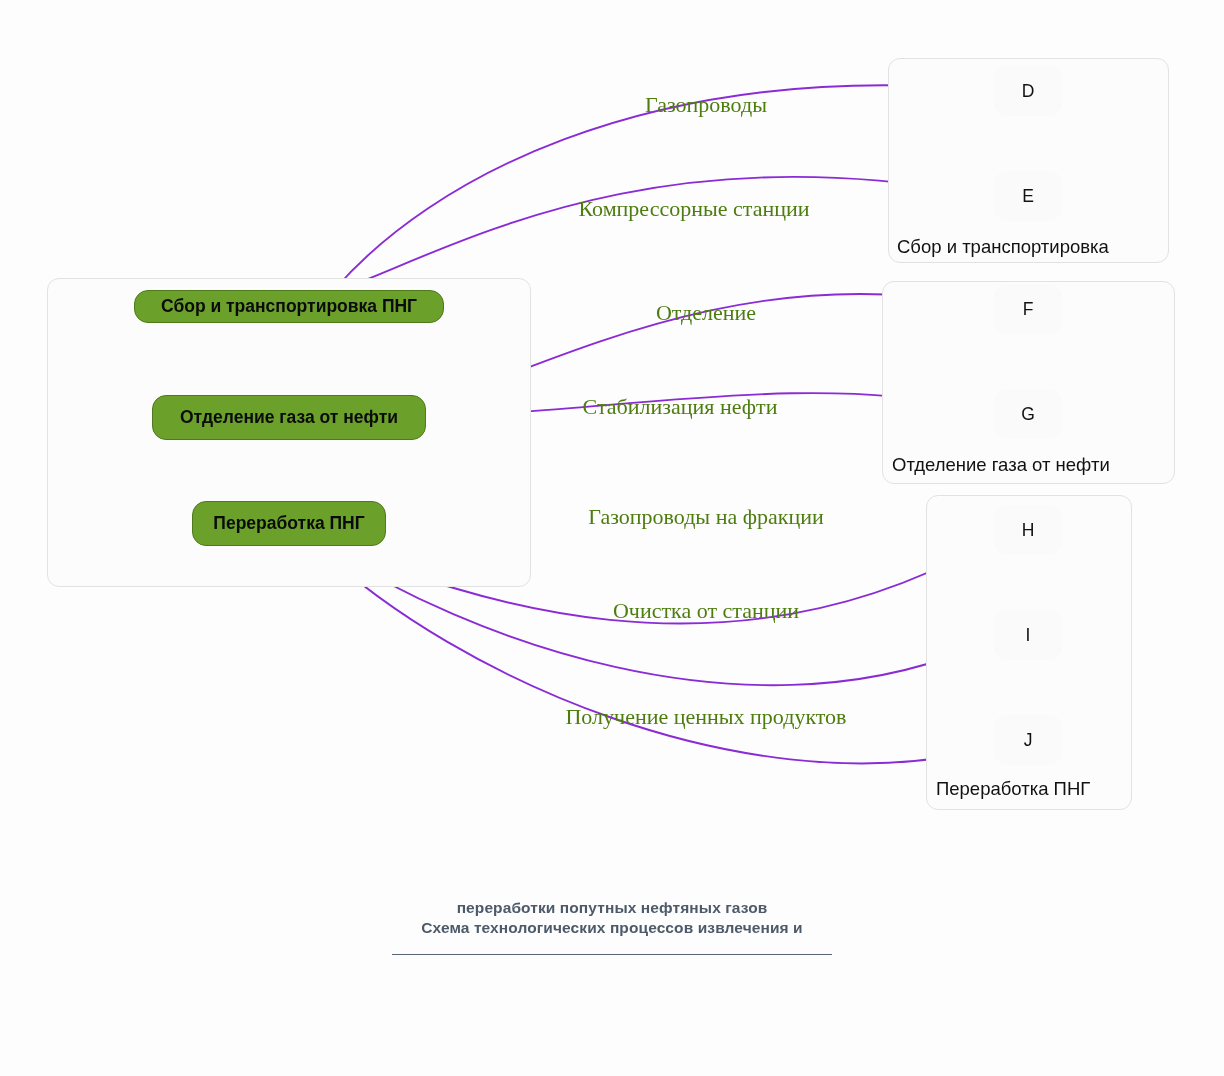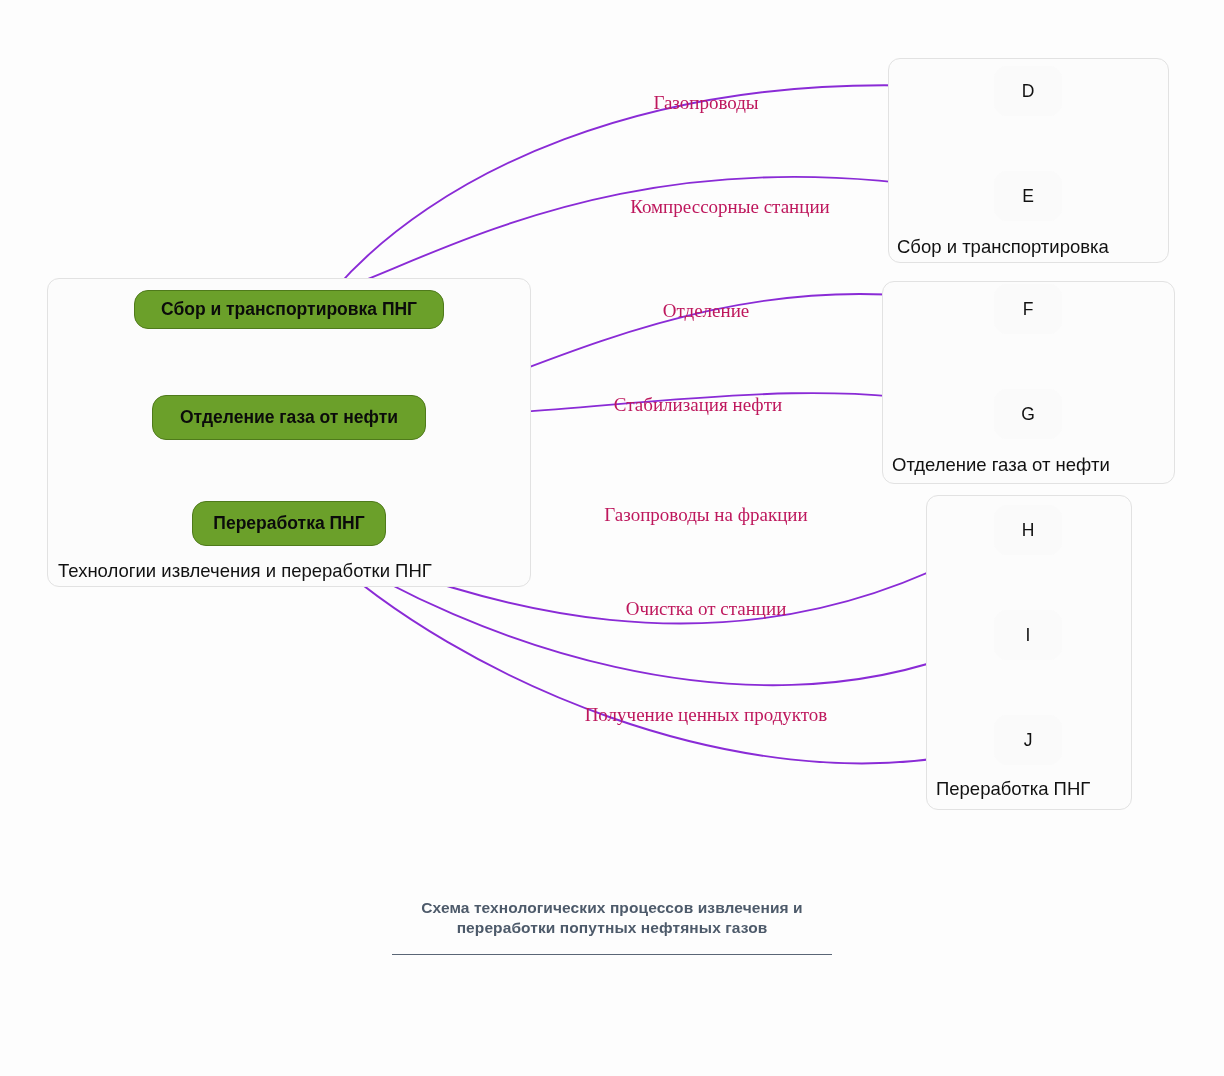--- a/index.html
+++ b/index.html
@@ -77,22 +77,22 @@
     display: flex;
     align-items: center;
     justify-content: center;
     box-sizing: border-box;
   }
 
   
   .elabel {
     position: absolute;
     font-family: "Liberation Serif", serif;
-    font-size: 19px;
-    color: #be185d;
+    font-size: 22px;
+    color: #4d7c0f;
     white-space: nowrap;
     transform: translateX(-50%);
   }
 
   
   #footer {
     position: absolute;
     left: 0;
     top: 898px;
     width: 1224px;
@@ -143,32 +143,31 @@
 
       <path d="M 327,543 C 470,600 720,690 982,546"></path>
 
       <path d="M 322,545 C 470,640 740,740 968,650"></path>
 
       <path d="M 318,547 C 460,680 740,800 968,753"></path>
     </g>
   </svg>
 
   <div class="cluster" style="left:47px; top:278px; width:484px; height:309px;"></div>
-  <div class="cluster-label" style="left:58px; top:560px;">Технологии извлечения и переработки ПНГ</div>
 
   <div class="cluster" style="left:888px; top:58px; width:281px; height:205px;"></div>
   <div class="cluster-label" style="left:897px; top:236px;">Сбор и транспортировка</div>
 
   <div class="cluster" style="left:882px; top:281px; width:293px; height:203px;"></div>
   <div class="cluster-label" style="left:892px; top:454px;">Отделение газа от нефти</div>
 
   <div class="cluster" style="left:926px; top:495px; width:206px; height:315px;"></div>
   <div class="cluster-label" style="left:936px; top:778px;">Переработка ПНГ</div>
 
-  <div class="gnode" style="left:134px; top:290px; width:310px; height:39px;">
+  <div class="gnode" style="left:134px; top:290px; width:310px; height:33px;">
     <span>Сбор и транспортировка ПНГ</span>
   </div>
 
   <div class="gnode" style="left:152px; top:395px; width:274px; height:45px;">
     <span>Отделение газа от нефти</span>
   </div>
 
   <div class="gnode" style="left:192px; top:501px; width:194px; height:45px;">
     <span>Переработка ПНГ</span>
   </div>
@@ -190,33 +189,33 @@
   </div>
   <div class="lnode" style="left:994px; top:610px; width:68px; height:50px;">
     <span>I</span>
   </div>
   <div class="lnode" style="left:994px; top:715px; width:68px; height:50px;">
     <span>J</span>
   </div>
 
   <div class="elabel" style="left:706px; top:92px;">Газопроводы</div>
 
-  <div class="elabel" style="left:730px; top:196px;">Компрессорные станции</div>
+  <div class="elabel" style="left:694px; top:196px;">Компрессорные станции</div>
 
   <div class="elabel" style="left:706px; top:300px;">Отделение</div>
 
-  <div class="elabel" style="left:698px; top:394px;">Стабилизация нефти</div>
+  <div class="elabel" style="left:680px; top:394px;">Стабилизация нефти</div>
 
   <div class="elabel" style="left:706px; top:504px;">Газопроводы на фракции</div>
 
   <div class="elabel" style="left:706px; top:598px;">Очистка от станции</div>
 
   <div class="elabel" style="left:706px; top:704px;text-align:right;">Получение ценных продуктов</div>
 
   <div id="footer">
     <div class="title">
+      <div>переработки попутных нефтяных газов</div>
       <div>Схема технологических процессов извлечения и</div>
-      <div>переработки попутных нефтяных газов</div>
     </div>
     <div class="rule"></div>
   </div>
 
 </div>
 
 </body></html>

